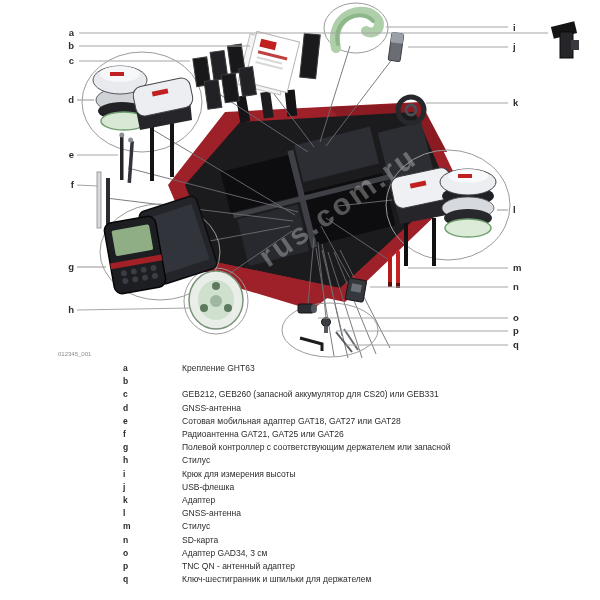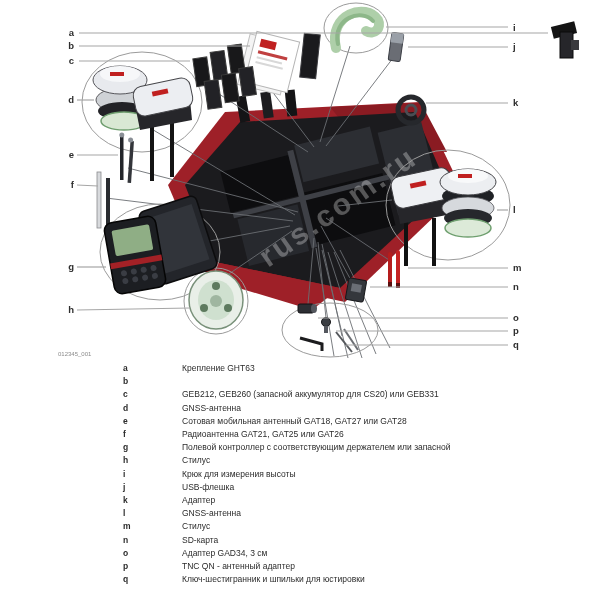--- a/index.html
+++ b/index.html
@@ -283,21 +283,21 @@
       <span class="legend-text">GEB212, GEB260 (запасной аккумулятор для CS20) или GEB331</span>
     </div>
 
     <div class="legend-row">
       <span class="legend-letter">d</span>
       <span class="legend-text">GNSS-антенна</span>
     </div>
 
     <div class="legend-row">
       <span class="legend-letter">e</span>
-      <span class="legend-text">Сотовая мобильная антенный GAT18, GAT27 или GAT28</span>
+      <span class="legend-text">Сотовая мобильная адаптер GAT18, GAT27 или GAT28</span>
     </div>
 
     <div class="legend-row">
       <span class="legend-letter">f</span>
       <span class="legend-text">Радиоантенна GAT21, GAT25 или GAT26</span>
     </div>
 
     <div class="legend-row">
       <span class="legend-letter">g</span>
       <span class="legend-text">Полевой контроллер с соответствующим держателем или запасной</span>
@@ -343,17 +343,17 @@
       <span class="legend-text">Адаптер GAD34, 3 см</span>
     </div>
 
     <div class="legend-row">
       <span class="legend-letter">p</span>
       <span class="legend-text">TNC QN - антенный адаптер</span>
     </div>
 
     <div class="legend-row">
       <span class="legend-letter">q</span>
-      <span class="legend-text">Ключ-шестигранник и шпильки для юстировки</span>
+      <span class="legend-text">Ключ-шестигранник и шпильки для держателем</span>
     </div>
   </div>
 
 </div>
 
 </body></html>

